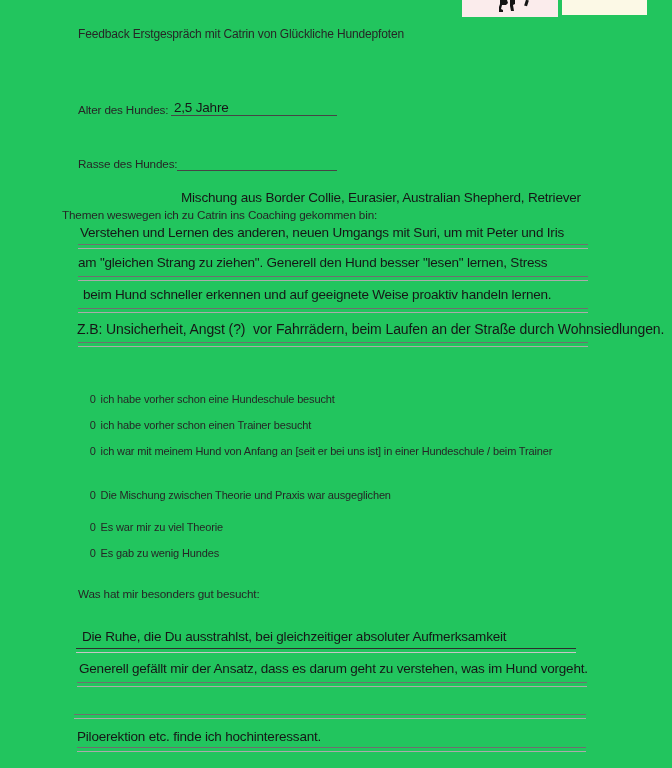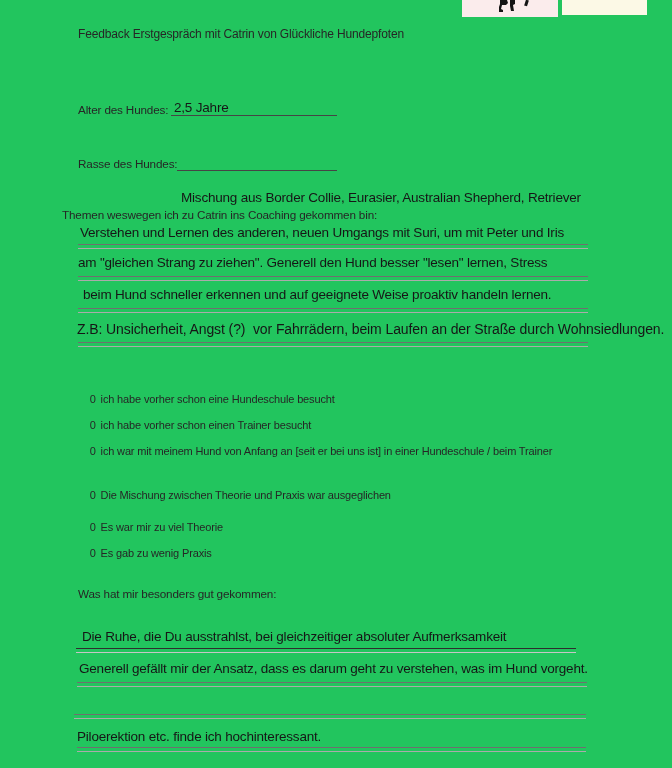--- a/index.html
+++ b/index.html
@@ -113,24 +113,24 @@
     <span class="marker">0</span><span>ich war mit meinem Hund von Anfang an [seit er bei uns ist] in einer Hundeschule / beim Trainer</span>
   </div>
 
   <div class="opt" style="top:477px;text-align:right;">
     <span class="marker">0</span><span>Die Mischung zwischen Theorie und Praxis war ausgeglichen</span>
   </div>
   <div class="opt" style="top:509px;">
     <span class="marker">0</span><span>Es war mir zu viel Theorie</span>
   </div>
   <div class="opt" style="top:535px;">
-    <span class="marker">0</span><span>Es gab zu wenig Praxis</span>
+    <span class="marker">0</span><span>Es gab zu wenig Hundes</span>
   </div>
 
-  <div class="abs lbl" style="left:78px;top:587px;">Was hat mir besonders gut gekommen:</div>
+  <div class="abs lbl" style="left:78px;top:587px;">Was hat mir besonders gut besucht:</div>
 
   <div class="abs ans" style="left:82px;top:629px;">Die Ruhe, die Du ausstrahlst, bei gleichzeitiger absoluter Aufmerksamkeit</div>
   <div class="abs ul-dark" style="left:76px;top:648px;width:500px;"></div>
 
   <div class="abs ans" style="left:79px;top:661px;">Generell gefällt mir der Ansatz, dass es darum geht zu verstehen, was im Hund vorgeht.</div>
   <div class="abs ul" style="left:77px;top:682px;width:510px;"></div>
 
   <div class="abs ul" style="left:74px;top:714px;width:512px;"></div>
 
   <div class="abs ans" style="left:77px;top:729px;text-align:center;">Piloerektion etc. finde ich hochinteressant.</div>

